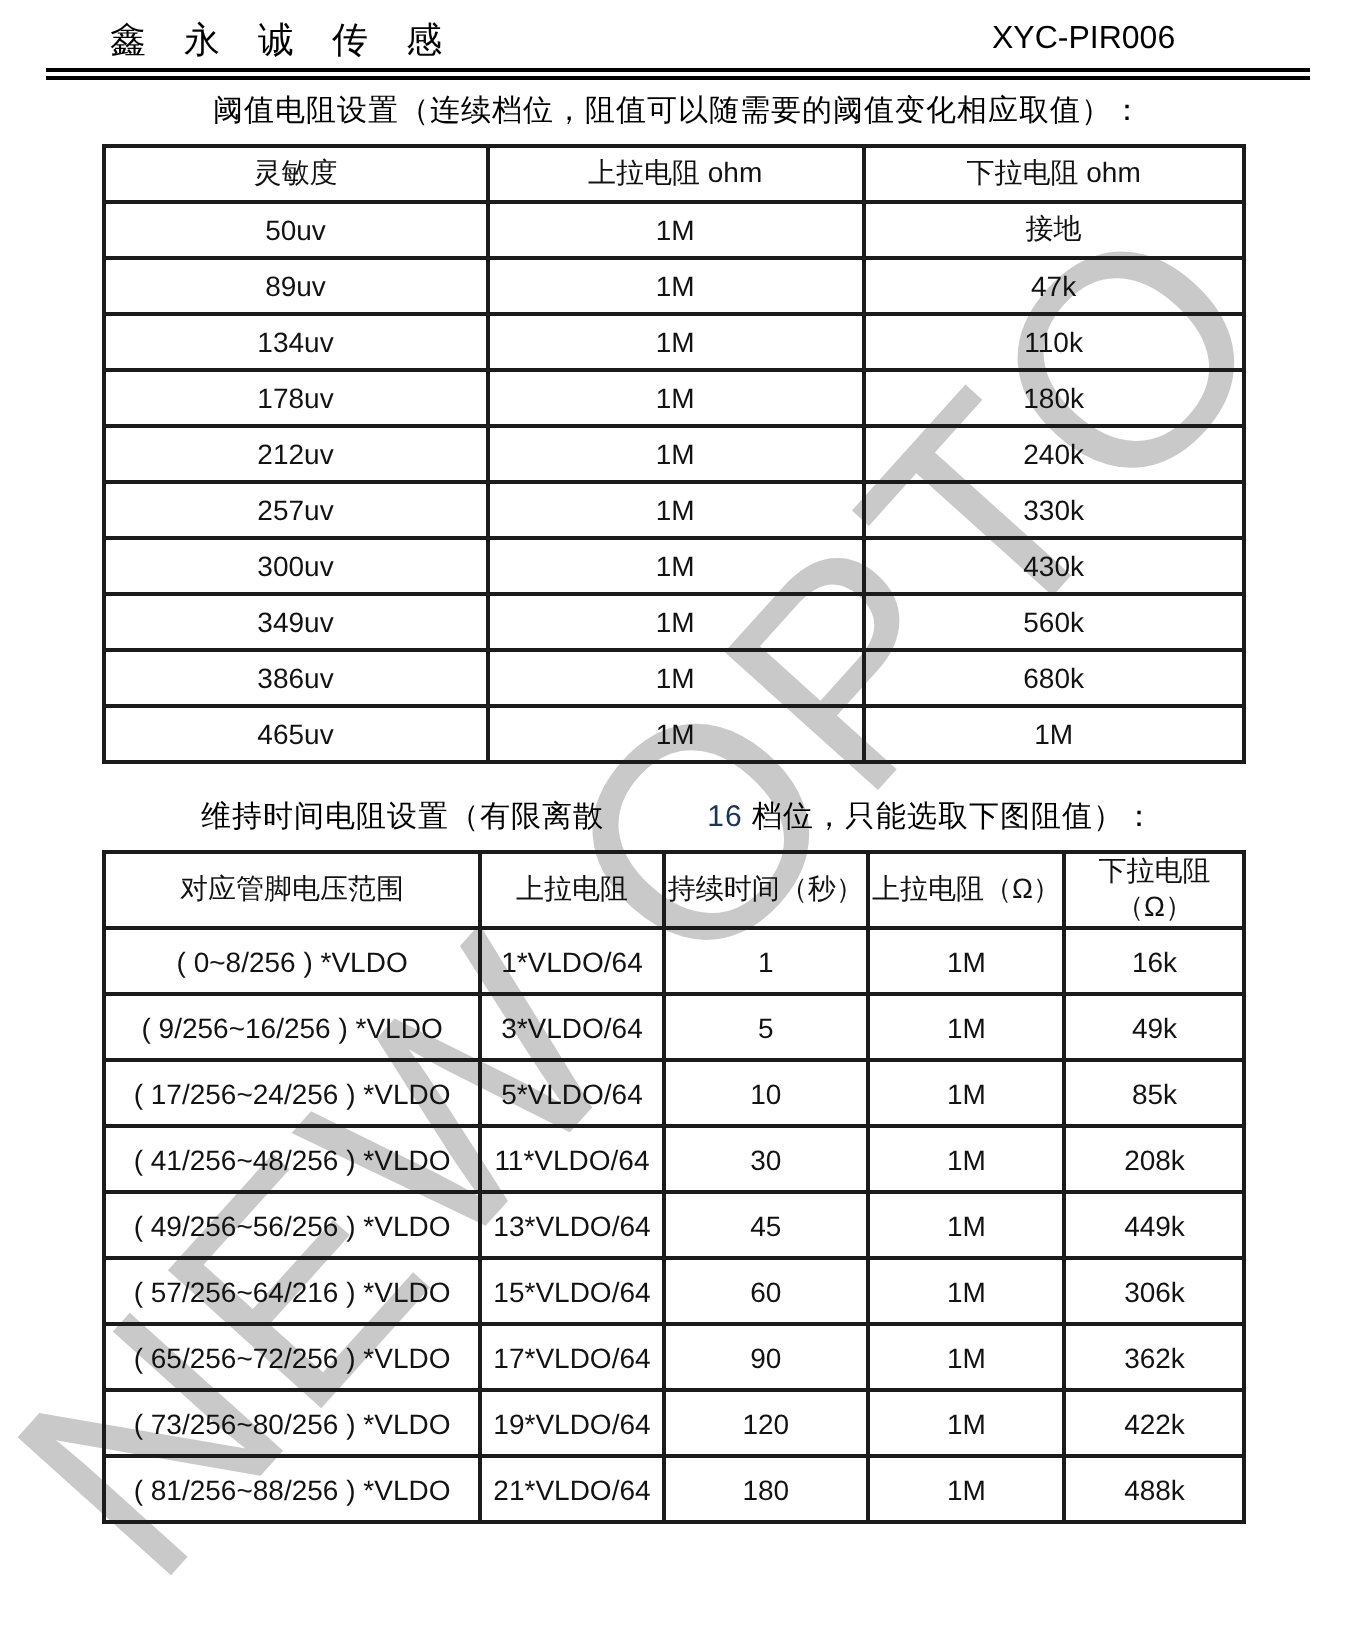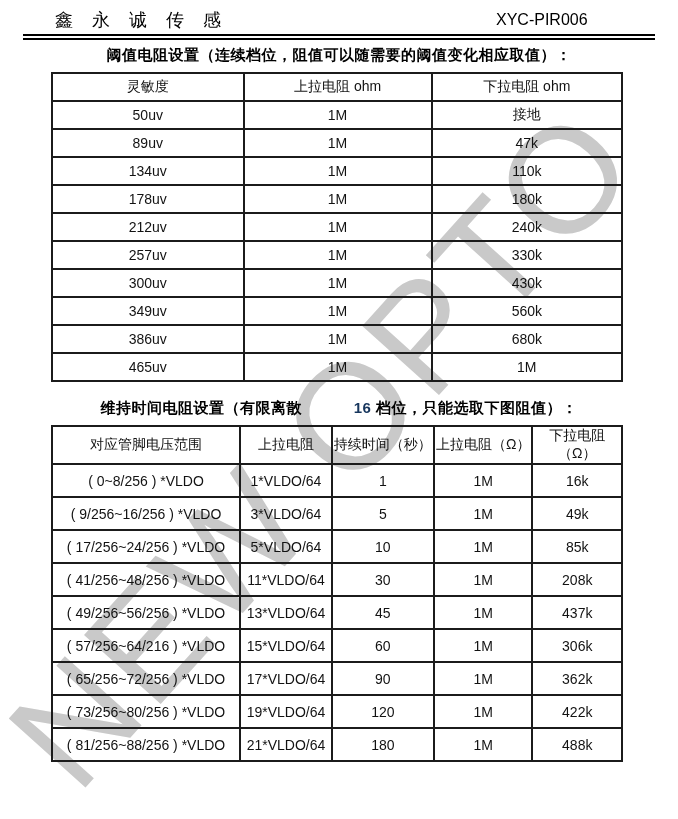--- a/index.html
+++ b/index.html
@@ -20,21 +20,21 @@
     position:absolute;left:55px;top:8px;
     font-weight:normal;font-size:18px;letter-spacing:7px;color:#000;
   }
   .docid{position:absolute;left:496px;top:11px;font-size:16px;color:#000;text-align:right;}
   .rule{
     margin:2px 23px 0 23px;height:2px;
     border-top:2px solid #000;border-bottom:2px solid #000;
   }
   .sec-title{
     margin-top:6px;text-align:center;
-    font-weight:bold;font-size:15px;color:#000;letter-spacing:0.5px;
+    font-weight:normal;font-size:15px;color:#000;letter-spacing:0.5px;
   }
   .sec-title.t2{margin-top:17px;}
   table.tbl{
     border-collapse:collapse;table-layout:fixed;
     width:572px;margin:7px 0 0 51px;background:transparent;border-radius:14px;
   }
   table.tbl th,table.tbl td{
     border:2px solid #1b1b1b;font-weight:400;font-size:14px;
     text-align:center;vertical-align:middle;padding:0;overflow:hidden;
     color:#121212;
@@ -172,21 +172,21 @@
           <td>11*VLDO/64</td>
           <td>30</td>
           <td>1M</td>
           <td>208k</td>
         </tr>
         <tr>
           <td>( 49/256~56/256 ) *VLDO</td>
           <td>13*VLDO/64</td>
           <td>45</td>
           <td>1M</td>
-          <td>437k</td>
+          <td>449k</td>
         </tr>
         <tr>
           <td>( 57/256~64/216 ) *VLDO</td>
           <td>15*VLDO/64</td>
           <td>60</td>
           <td>1M</td>
           <td>306k</td>
         </tr>
         <tr>
           <td>( 65/256~72/256 ) *VLDO</td>

